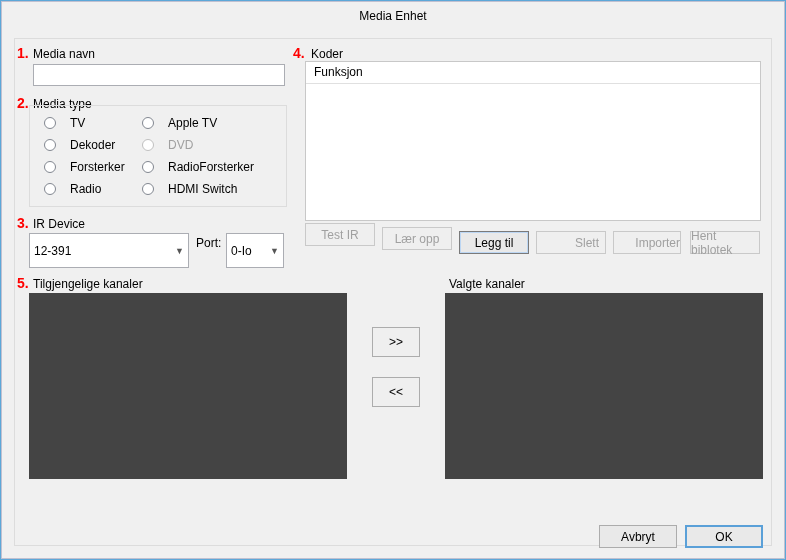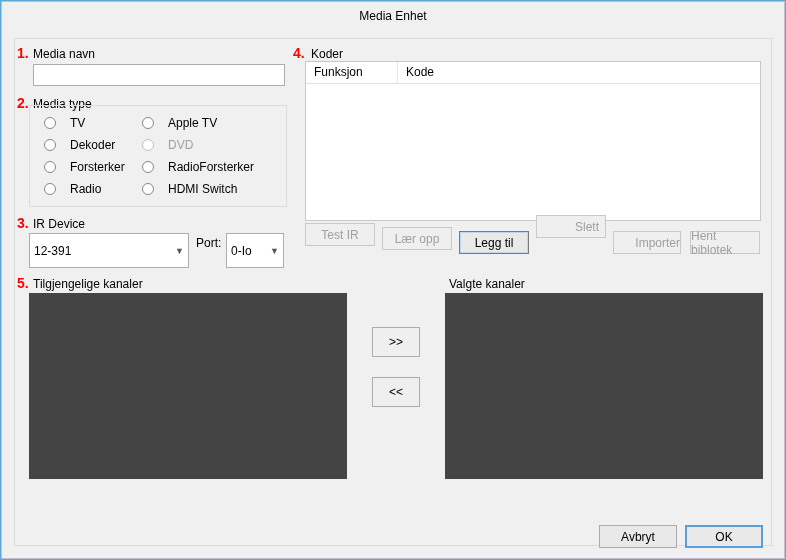--- a/index.html
+++ b/index.html
@@ -101,34 +101,33 @@
     <div class="lbl" style="left:181px; top:197px;">Port:</div>
     <div class="select" style="left:211px; top:194px; width:58px;">
       <span>0-Io</span>
       <span class="arrow">▼</span>
     </div>
 
     <div class="lbl" style="left:296px; top:8px;">Koder</div>
     <div class="table" style="left:290px; top:22px; width:456px; height:160px;">
       <div class="thead">
         <div class="th">Funksjon</div>
-        <div class="th">Kode</div>
       </div>
     </div>
 
     <div class="btn dis" style="left:290px; top:184px; width:70px;">
         <span>Test IR</span>
       </div>
     <div class="btn dis" style="left:367px; top:188px; width:70px;">
         <span>Lær opp</span>
       </div>
     <div class="btn active" style="left:444px; top:192px; width:70px;">
         <span>Legg til</span>
       </div>
-    <div class="btn dis" style="left:521px; top:176px; width:70px;padding-left:32px;">
+    <div class="btn dis" style="left:521px; top:192px; width:70px;padding-left:32px;">
         <span>Slett</span>
       </div>
     <div class="btn dis" style="left:598px; top:192px; width:68px;justify-content:flex-end;">
         <span>Importer</span>
       </div>
     <div class="btn dis" style="left:675px; top:192px; width:70px;">
         <span>Hent biblotek</span>
       </div>
 
     <div class="lbl" style="left:18px; top:238px;text-align:right;">Tilgjengelige kanaler</div>

